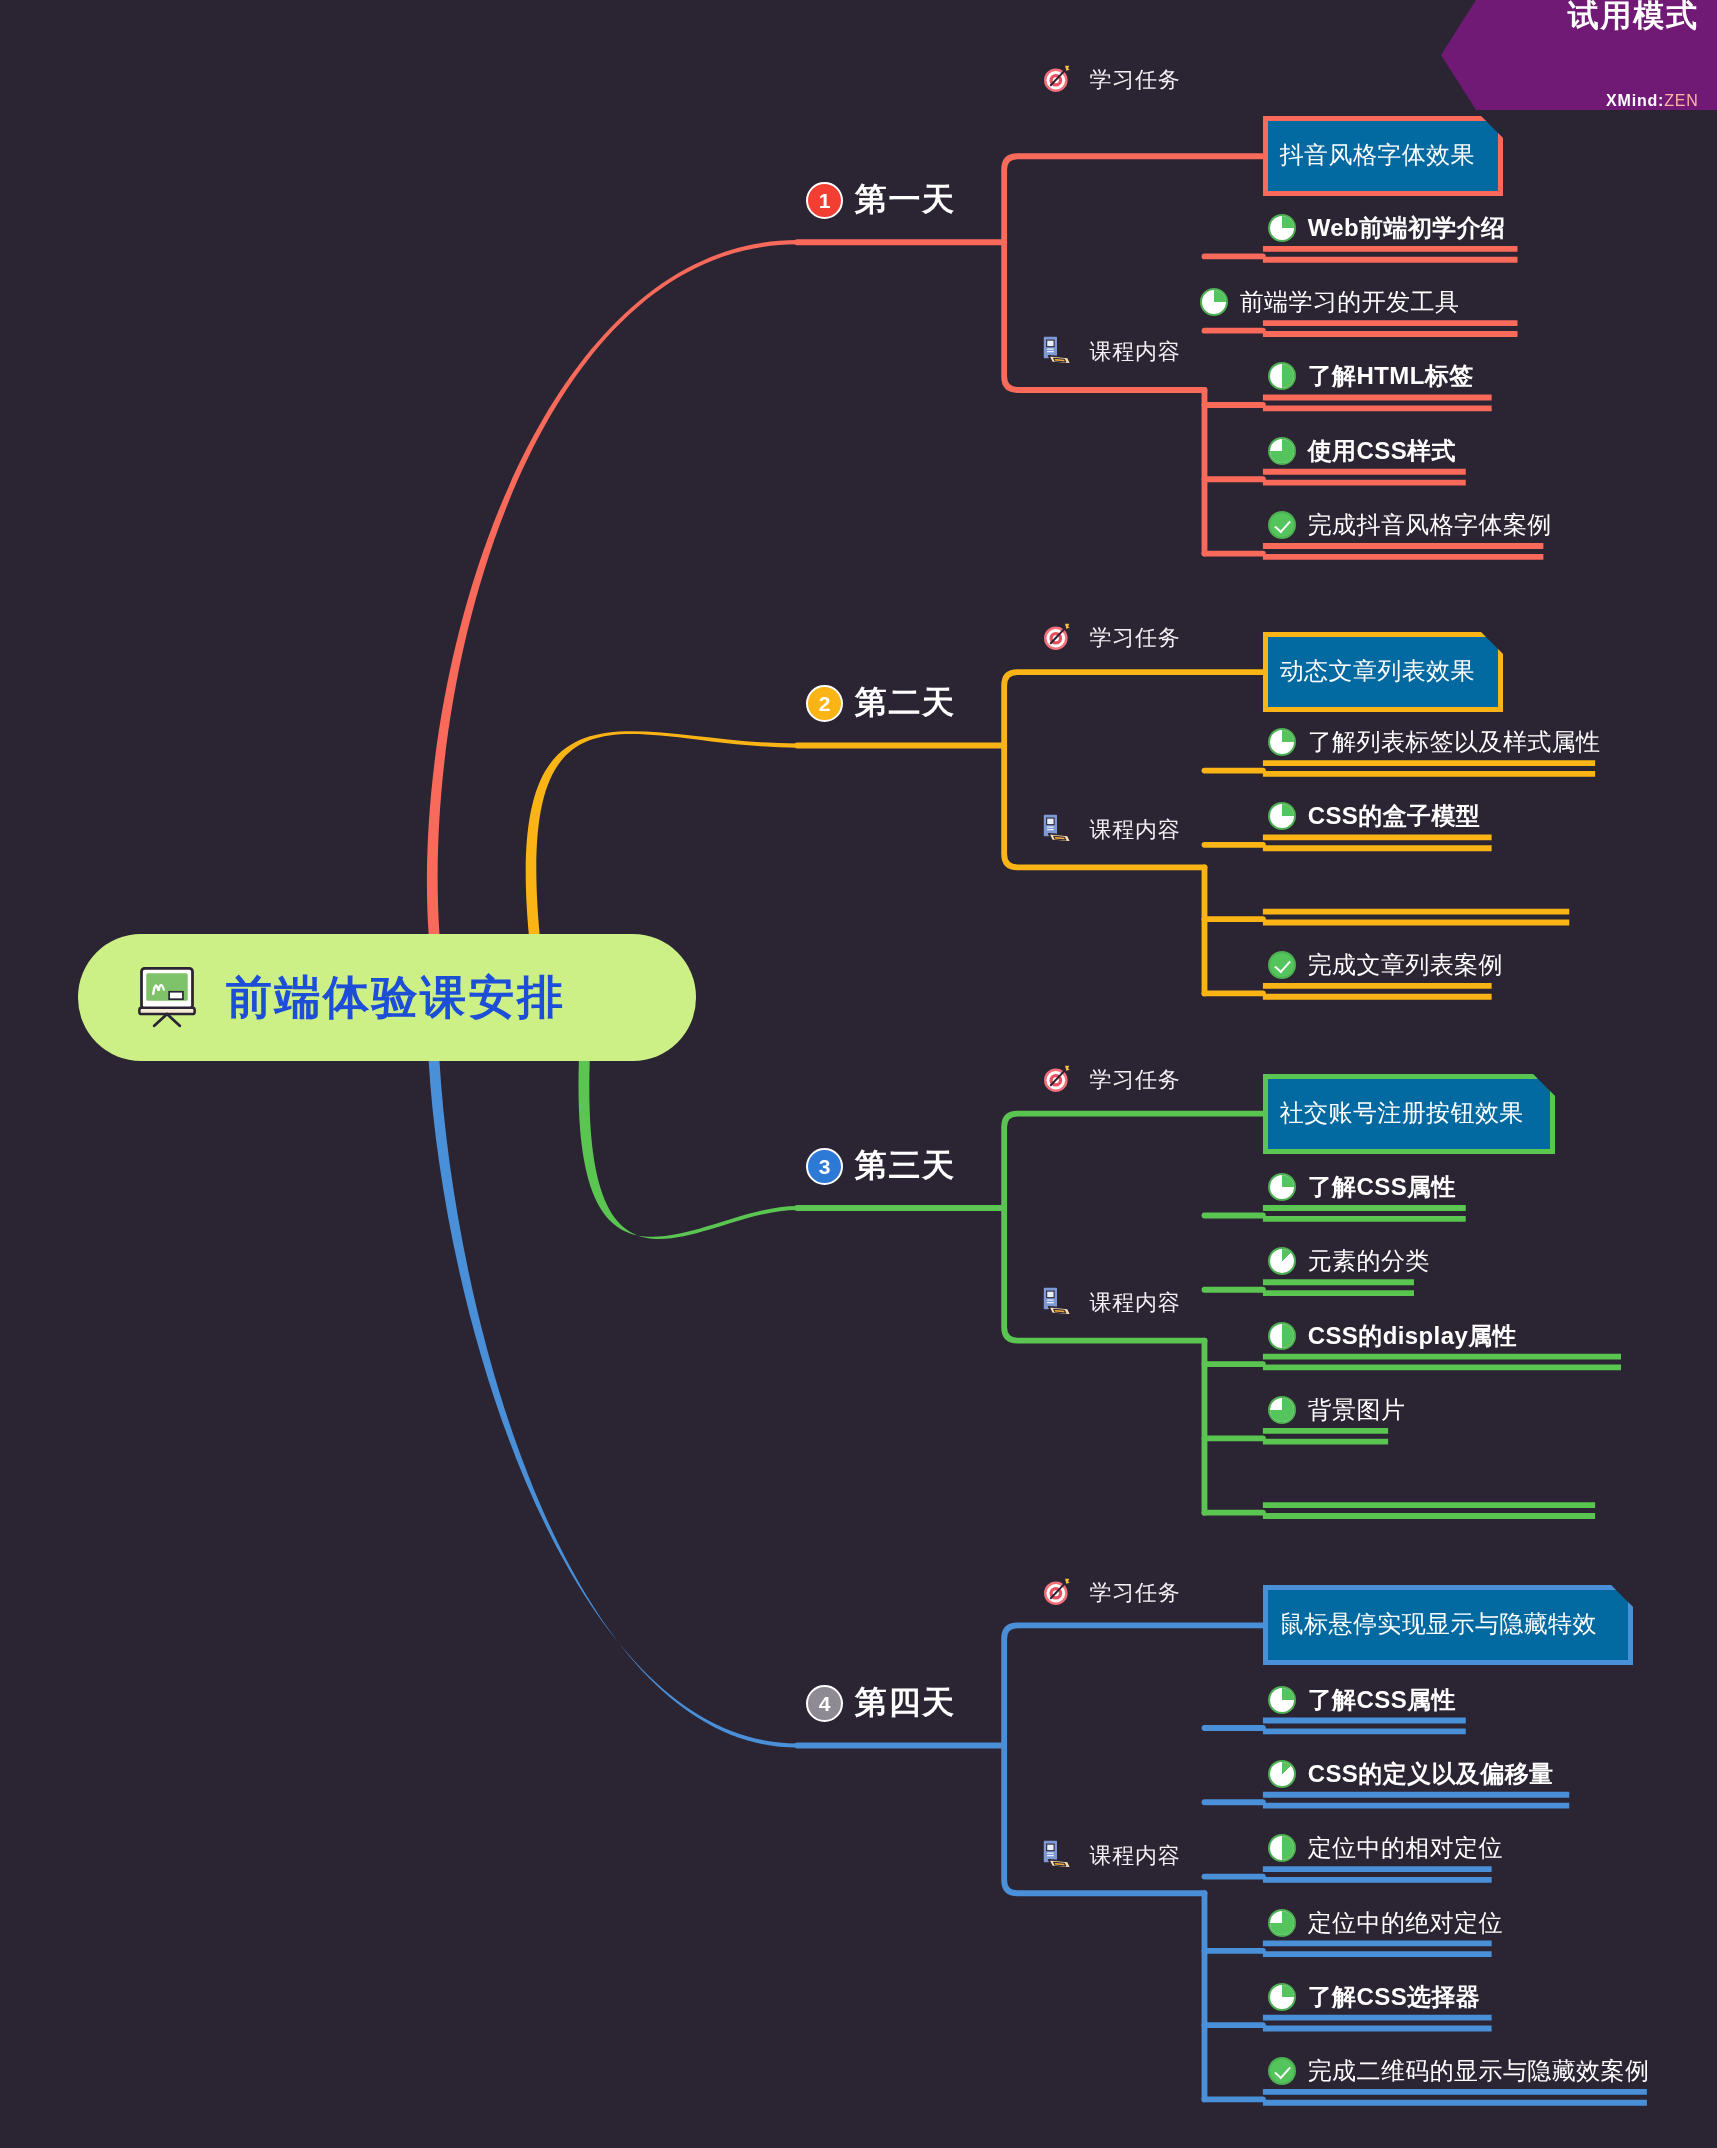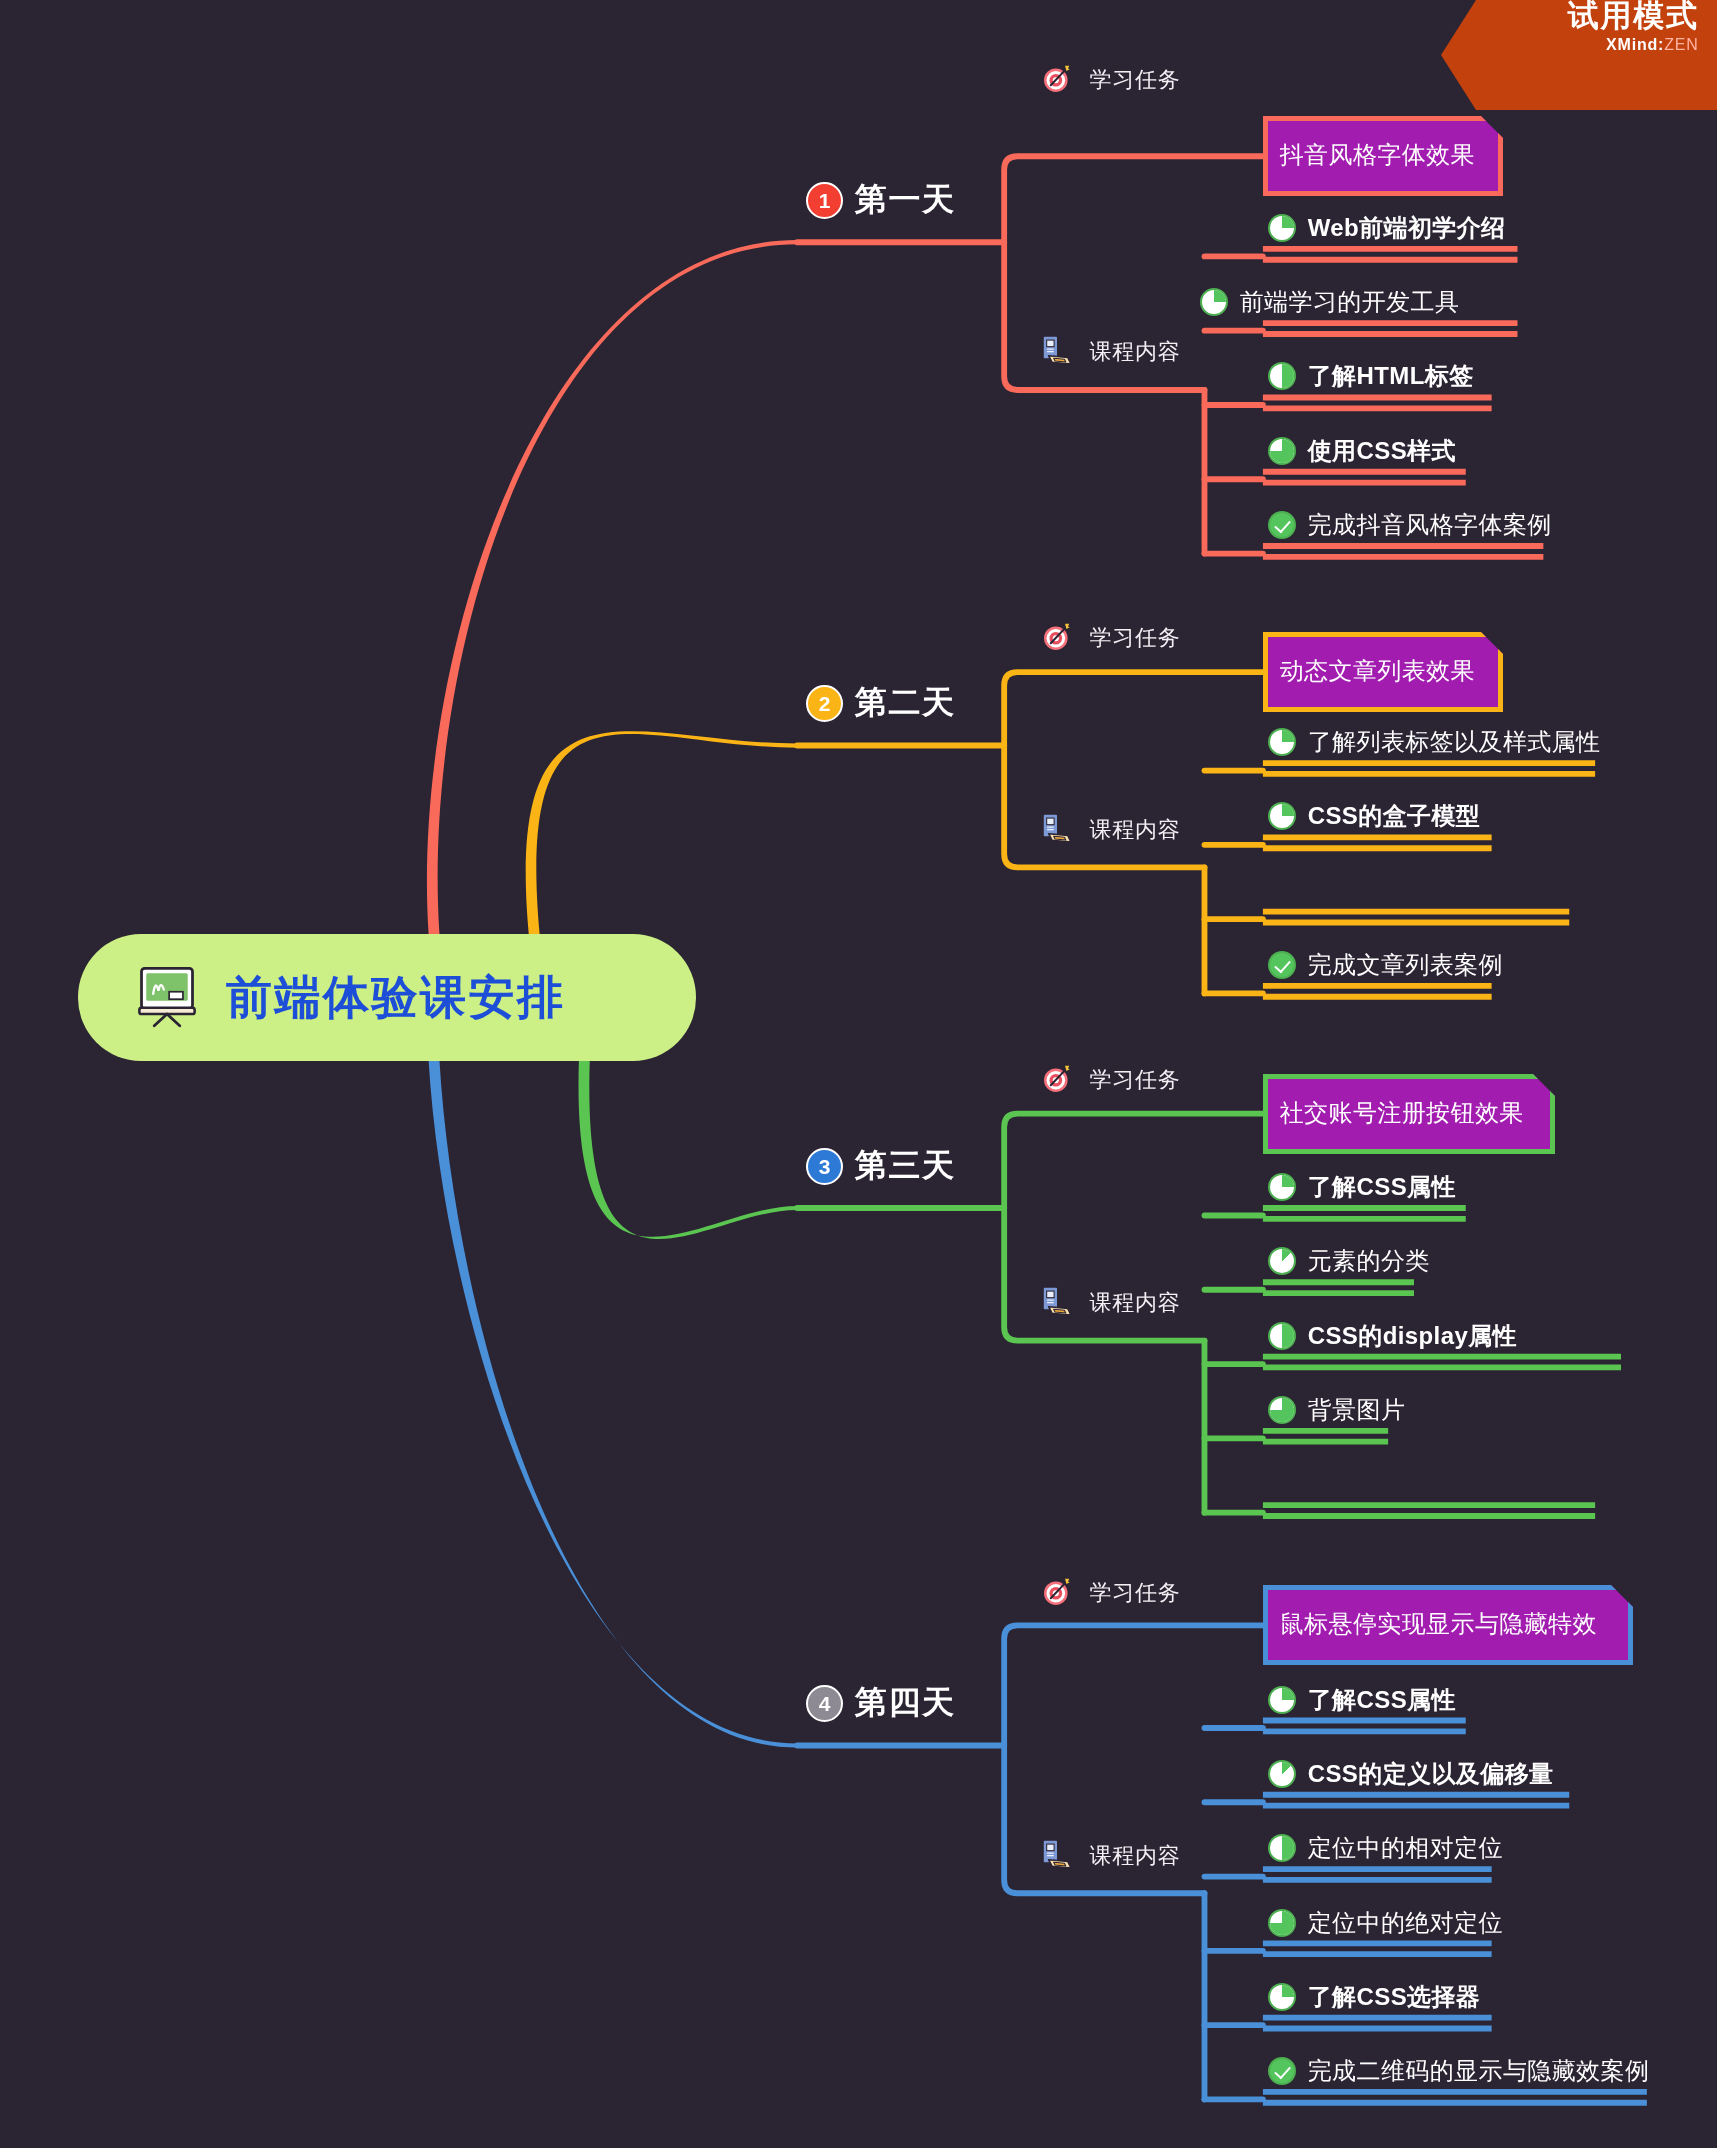--- a/index.html
+++ b/index.html
@@ -15,24 +15,24 @@
     background: #2b2433;
     overflow: hidden;
   }
   #wires { position: absolute; inset: 0; width: 1717px; height: 2148px; }
 
   
   .trial-banner {
     position: absolute;
     top: 0; right: 0;
     width: 276px; height: 110px;
-    background: #c2410c;
+    background: #701a75;
     clip-path: polygon(35px 0, 100% 0, 100% 100%, 35px 100%, 0 50%);
     display: flex; flex-direction: column;
-    align-items: flex-end; justify-content: flex-start;
+    align-items: flex-end; justify-content: space-between;
     padding-right: 18.4px;
     z-index: 40;
   }
   .trial-title {
     color: #ffffff; font-size: 31px; font-weight: 700;
     letter-spacing: 1.7px; line-height: 1.05;
   }
   .trial-sub {
     margin-top: 3.3px; font-size: 16px; letter-spacing: 0.8px;
     font-weight: 700;
@@ -85,21 +85,21 @@
     color: #f2f0f4; font-size: 22px; font-weight: 400;
     letter-spacing: 0.8px; margin-left: 13.4px;
   }
 
   
   .boxnode {
     position: absolute;
     z-index: 22;
     display: flex; align-items: center;
     padding: 8.3px 15px 10px 11.7px;
-    background: #a21caf;
+    background: #0369a1;
     white-space: nowrap;
     text-align: center;
   }
   .boxnode .bn-text {
     color: #ffffff; font-size: 24px; font-weight: 400;
     letter-spacing: 0.4px;
   }
 
   
   .leaf {

